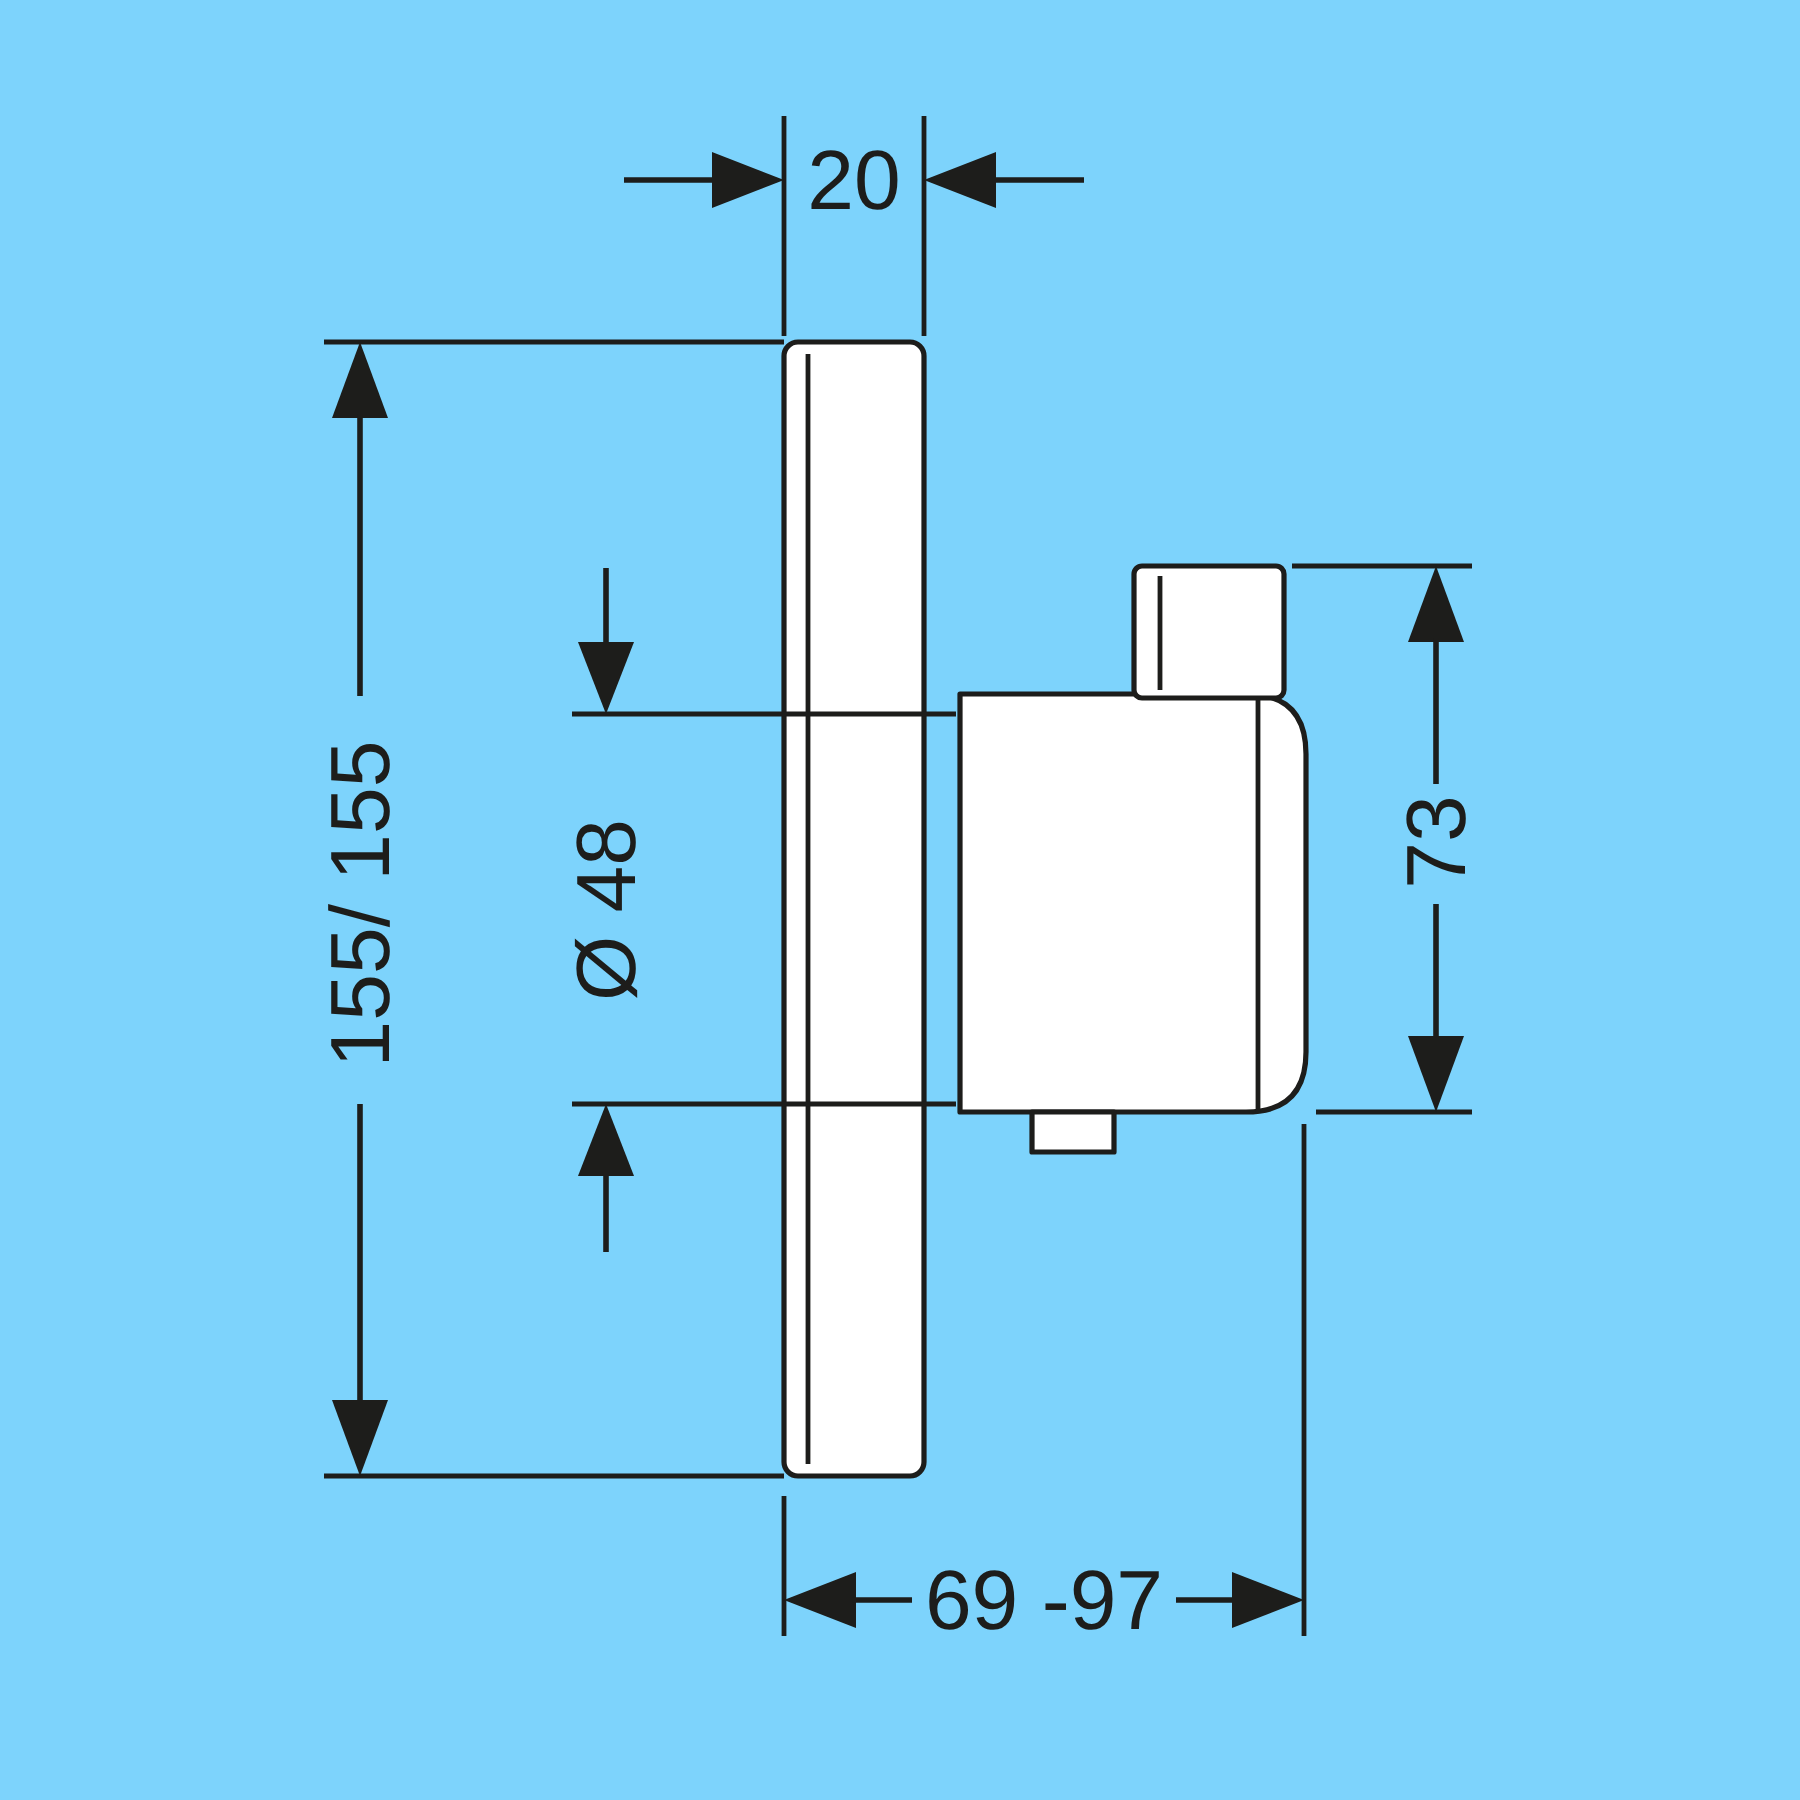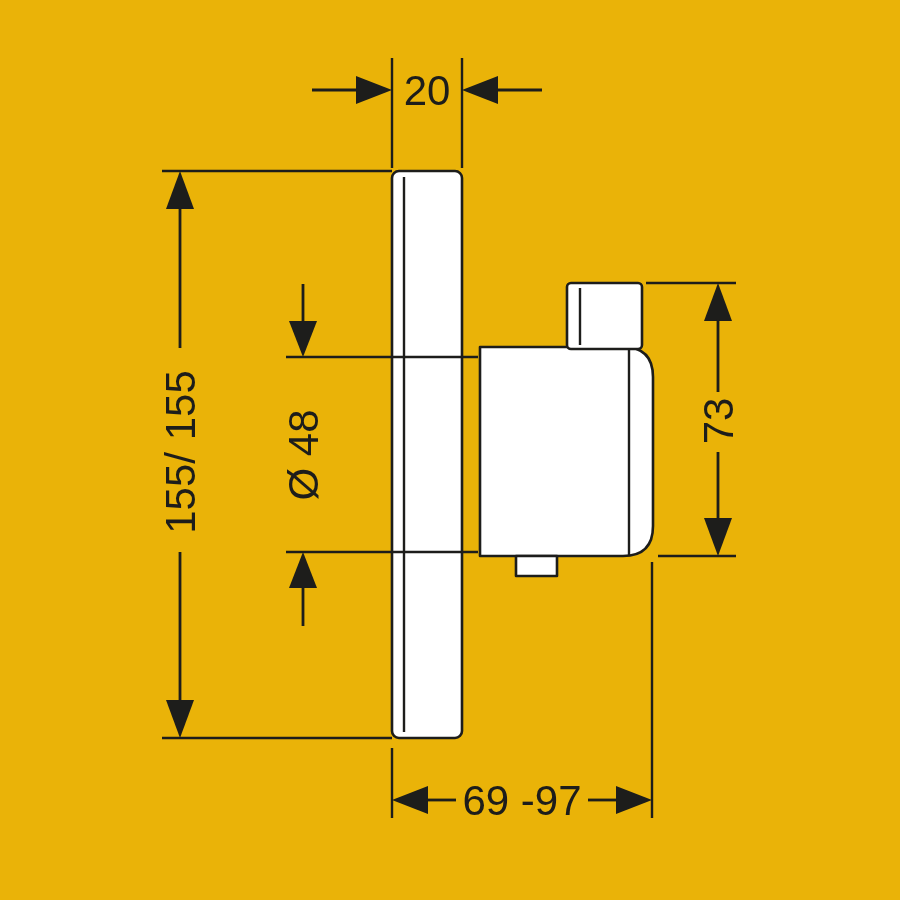--- a/index.html
+++ b/index.html
@@ -4,21 +4,21 @@
 <style>
   html, body {
     margin: 0;
     padding: 0;
     background: #ffffff;
   }
   .stage {
     position: relative;
     width: 900px;
     height: 900px;
-    background: #eab308;
+    background: #7dd3fc;
     overflow: hidden;
   }
   svg {
     display: block;
   }
   .obj {
     fill: #ffffff;
     stroke: #1d1d1b;
     stroke-width: 2.6;
     stroke-linejoin: round;

